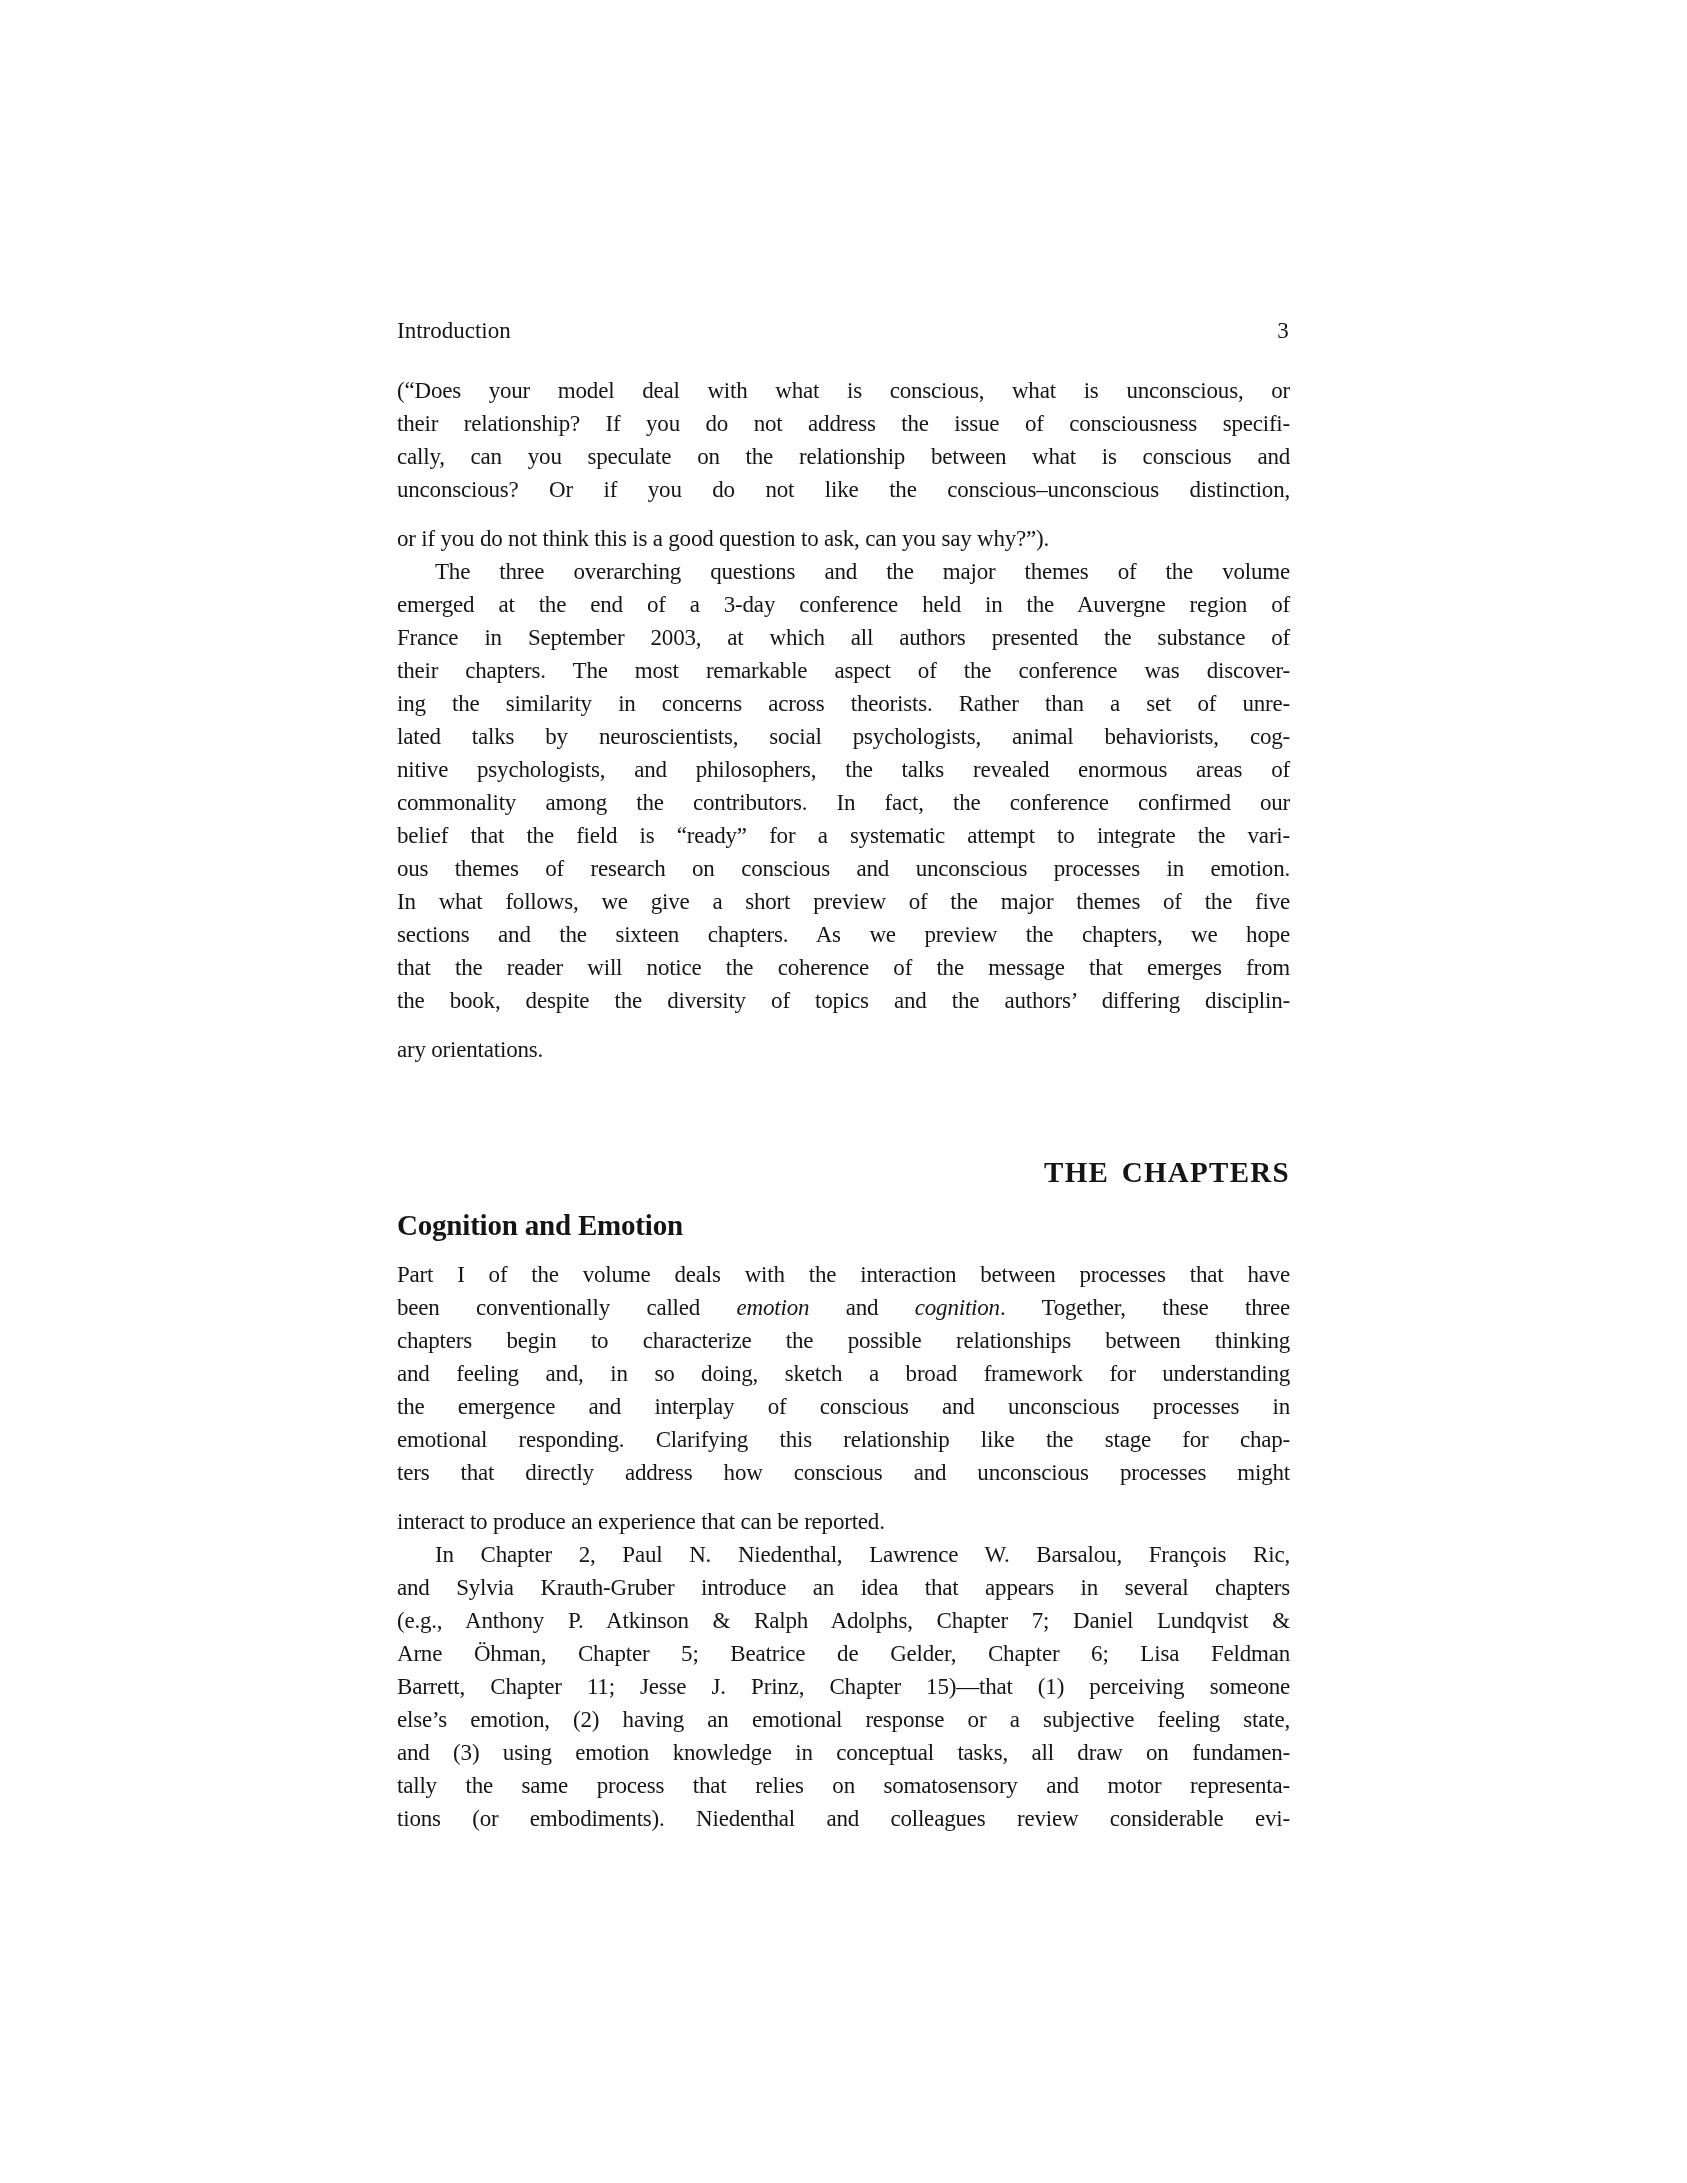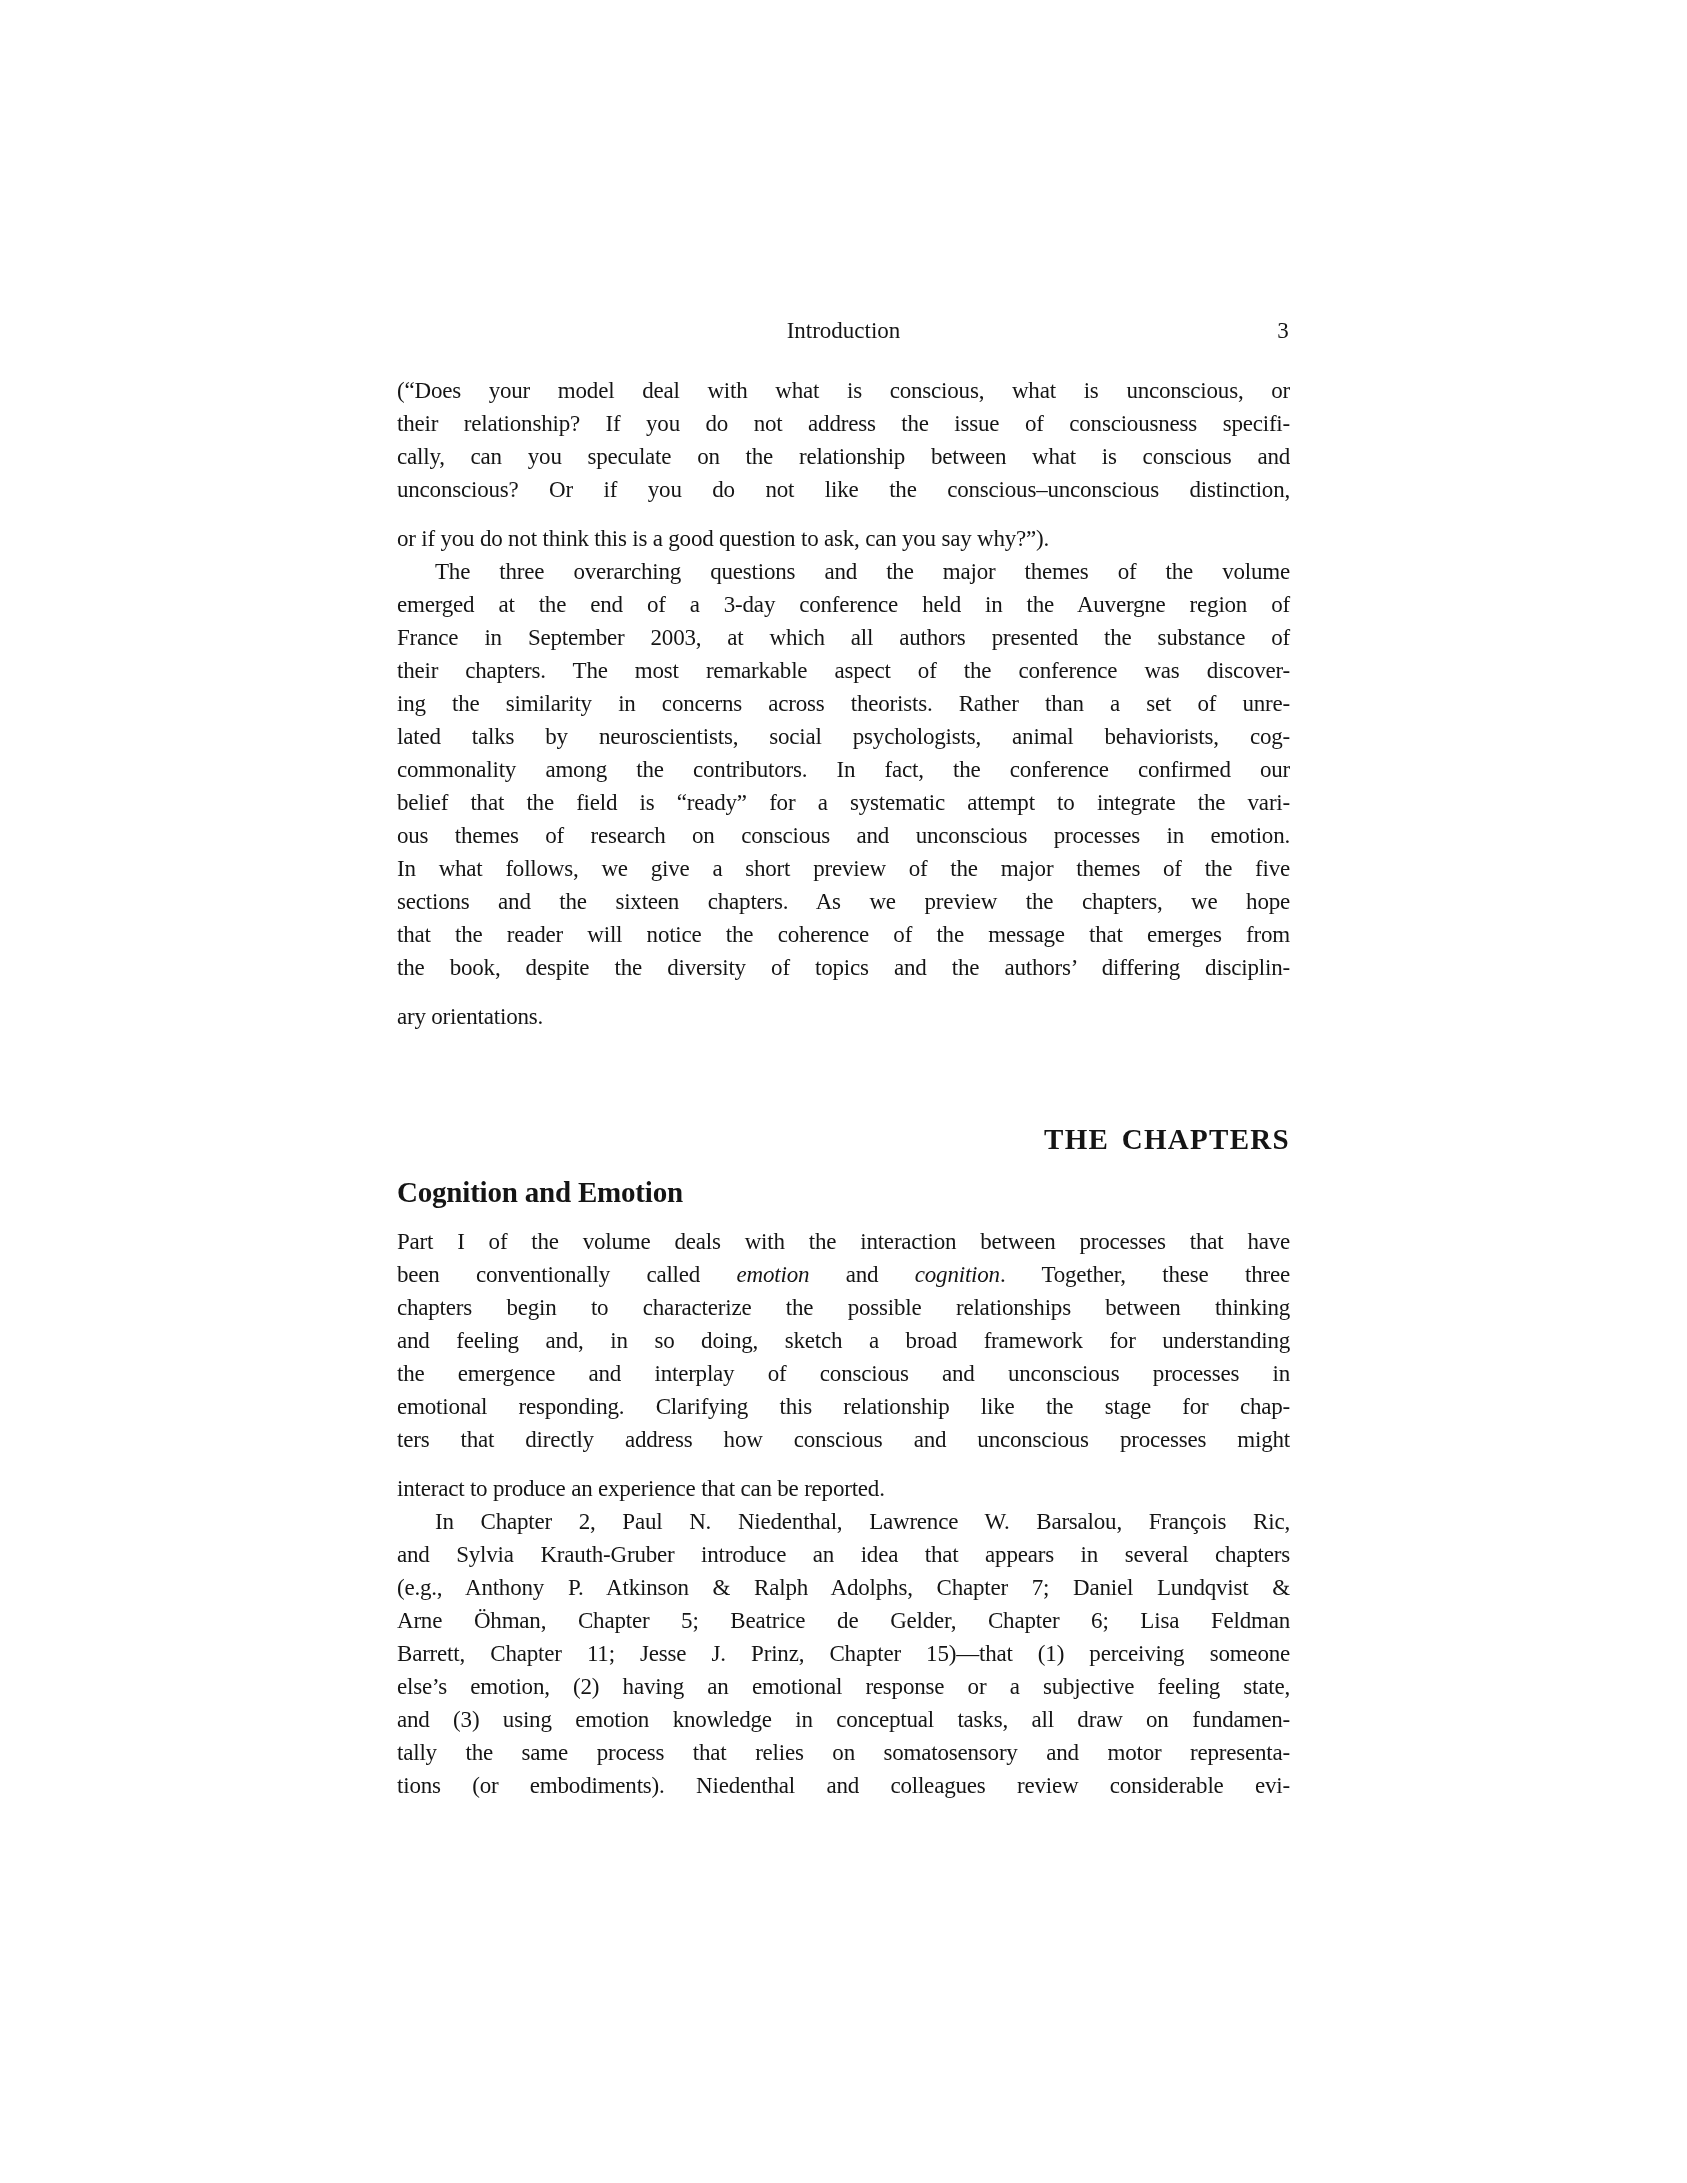--- a/index.html
+++ b/index.html
@@ -17,21 +17,21 @@
     left: 397px;
     top: 315px;
     width: 893px;
   }
   .running-head {
     position: relative;
     height: 32px;
     font-size: 23px;
     line-height: 32px;
   }
-  .rh-title { display: block; text-align: center; }
+  .rh-title { display: block; text-align: left; }
   .rh-page-number { position: absolute; top: 0; right: 1.3px; }
   .body-text {
     margin-top: 27px;
     font-size: 23px;
     line-height: 33px;
     letter-spacing: -0.2px;
   }
   .paragraph { margin: 0; }
   .line {
     text-align: justify;
@@ -74,20 +74,21 @@
           <div class="line">unconscious? Or if you do not like the conscious–unconscious distinction,</div>
           <div class="line last-left">or if you do not think this is a good question to ask, can you say why?”).</div>
         </div>
         <div class="paragraph">
           <div class="line indent">The three overarching questions and the major themes of the volume</div>
           <div class="line">emerged at the end of a 3-day conference held in the Auvergne region of</div>
           <div class="line">France in September 2003, at which all authors presented the substance of</div>
           <div class="line">their chapters. The most remarkable aspect of the conference was discover-</div>
           <div class="line">ing the similarity in concerns across theorists. Rather than a set of unre-</div>
           <div class="line">lated talks by neuroscientists, social psychologists, animal behaviorists, cog-</div>
+          <div class="line">nitive psychologists, and philosophers, the talks revealed enormous areas of</div>
           <div class="line">commonality among the contributors. In fact, the conference confirmed our</div>
           <div class="line">belief that the field is “ready” for a systematic attempt to integrate the vari-</div>
           <div class="line">ous themes of research on conscious and unconscious processes in emotion.</div>
           <div class="line">In what follows, we give a short preview of the major themes of the five</div>
           <div class="line">sections and the sixteen chapters. As we preview the chapters, we hope</div>
           <div class="line">that the reader will notice the coherence of the message that emerges from</div>
           <div class="line">the book, despite the diversity of topics and the authors’ differing disciplin-</div>
           <div class="line last-left">ary orientations.</div>
         </div>
         <div class="section-heading">THE CHAPTERS</div>

